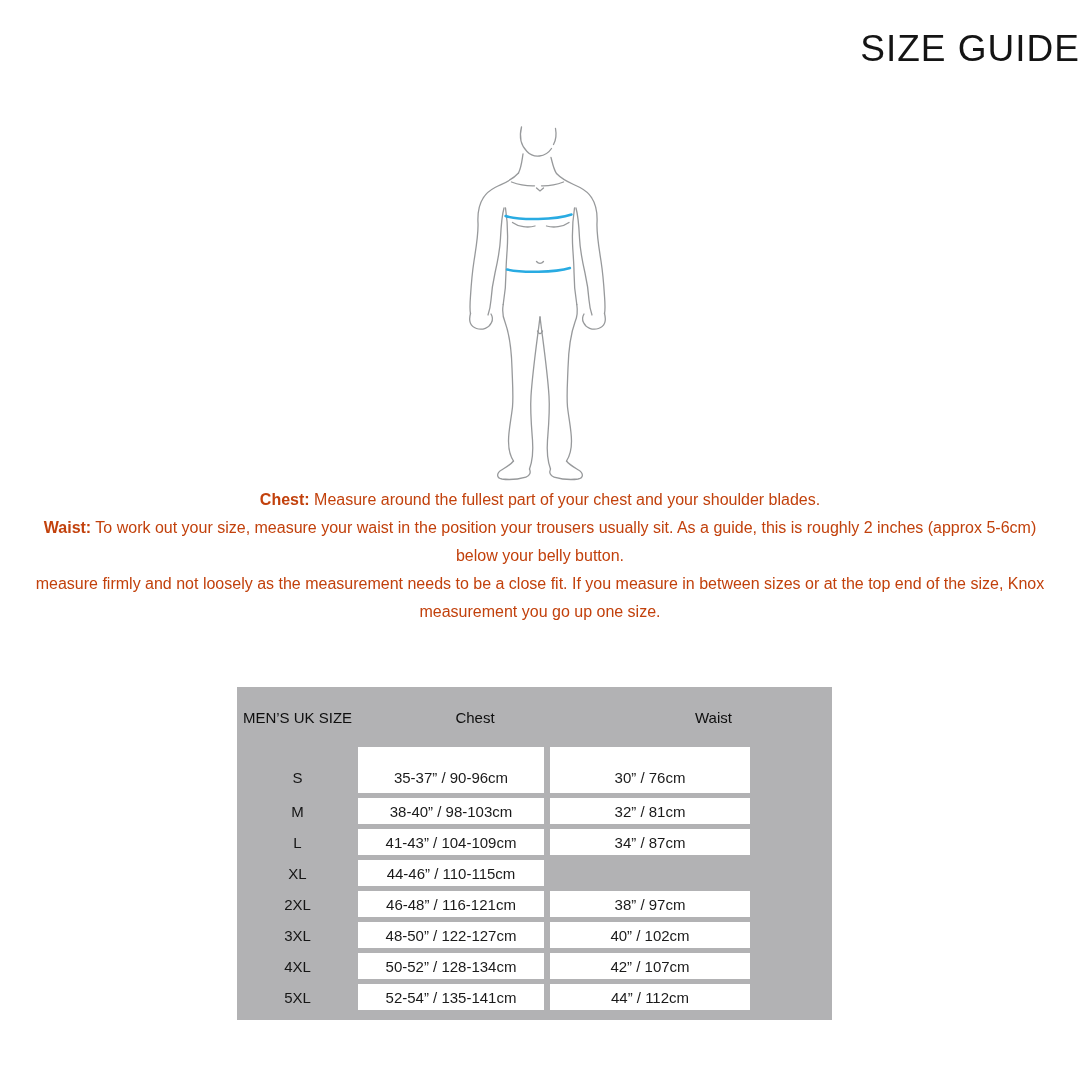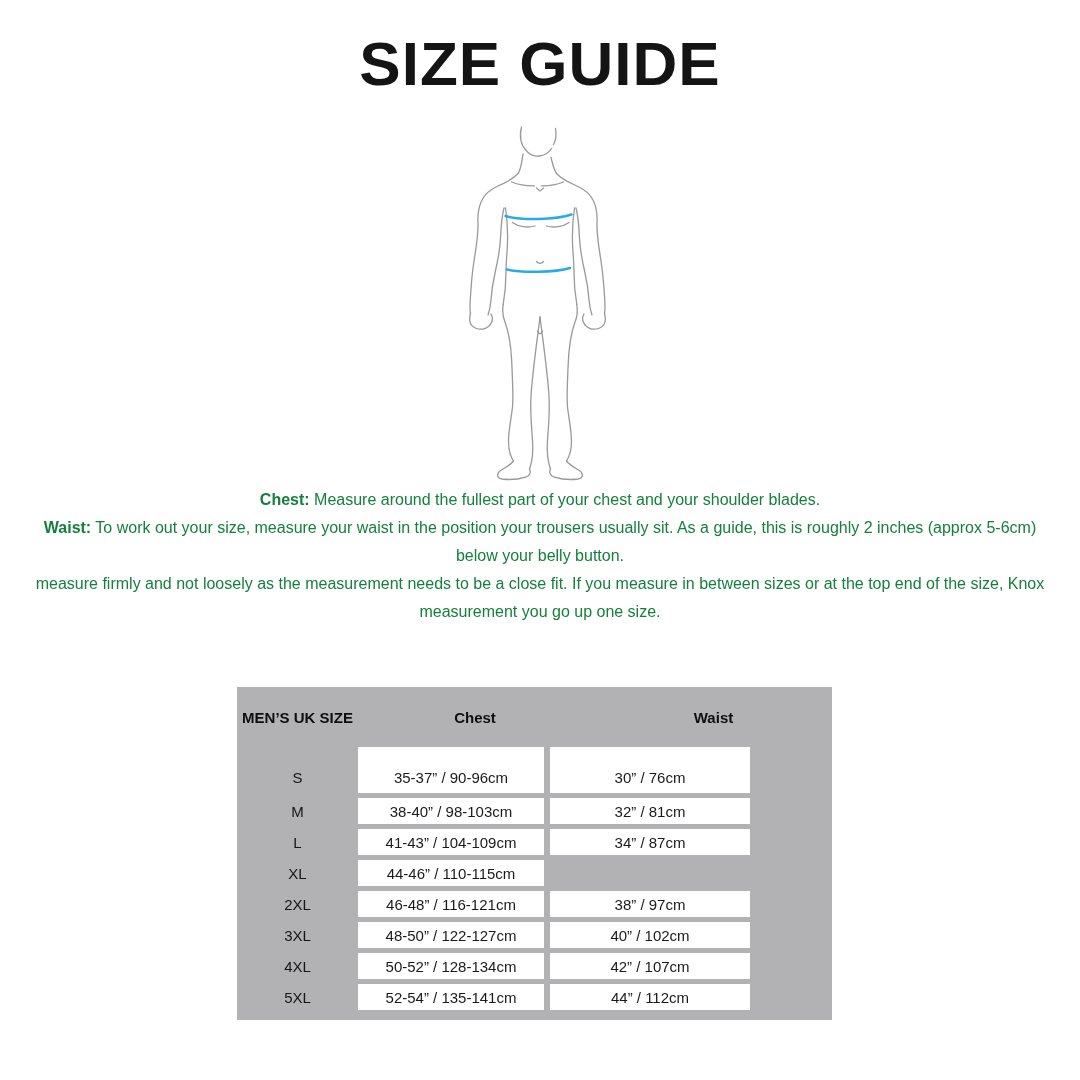--- a/index.html
+++ b/index.html
@@ -1,37 +1,37 @@
 <!DOCTYPE html>
 <html><head>
 <meta charset="utf-8">
 <style>
   html,body{margin:0;padding:0;background:#fff;}
   .page{
     position:relative;width:1080px;height:1080px;background:#ffffff;
     font-family:"Liberation Sans",sans-serif;color:#1a1a1a;overflow:hidden;
   }
   .title{
-    position:absolute;top:28px;left:0;right:0;text-align:center;
-    font-size:62px;font-weight:700;letter-spacing:1px;color:#141414;
+    position:absolute;top:28px;left:0;right:0;text-align:right;
+    font-size:37px;font-weight:400;letter-spacing:1px;color:#141414;
   }
   .figure-wrap{position:absolute;left:430px;top:120px;width:220px;height:365px;}
   .instructions{
     position:absolute;top:486px;left:0;right:0;text-align:center;
   }
   .instr-line{
-    white-space:nowrap;line-height:28px;font-size:16px;color:#15803d;
+    white-space:nowrap;line-height:28px;font-size:16px;color:#c2410c;
   }
   .instr-line .lead{font-weight:bold;}
   
   .size-table{
     position:absolute;left:237px;top:687px;width:595px;height:333px;
     background:#b2b2b4;font-size:15px;
   }
-  .thead{display:flex;height:60px;align-items:center;font-weight:bold;color:#0e0e0e;}
+  .thead{display:flex;height:60px;align-items:center;font-weight:normal;color:#0e0e0e;}
   .th-size{width:121px;text-align:center;}
   .th-chest{width:234px;text-align:center;margin-right:6px;}
   .th-waist{width:231px;text-align:center;}
   .trow{display:flex;height:26px;margin-bottom:5px;}
   .trow.first{height:46px;}
   .td-size{width:121px;display:flex;align-items:center;justify-content:center;color:#151515;}
   .td-chest{width:186px;background:#fff;margin-right:6px;display:flex;align-items:center;justify-content:center;}
   .td-waist{width:200px;background:#fff;display:flex;align-items:center;justify-content:center;}
   .trow.first .td-size,.trow.first .td-chest,.trow.first .td-waist{
     align-items:flex-end;padding-bottom:7px;box-sizing:border-box;

